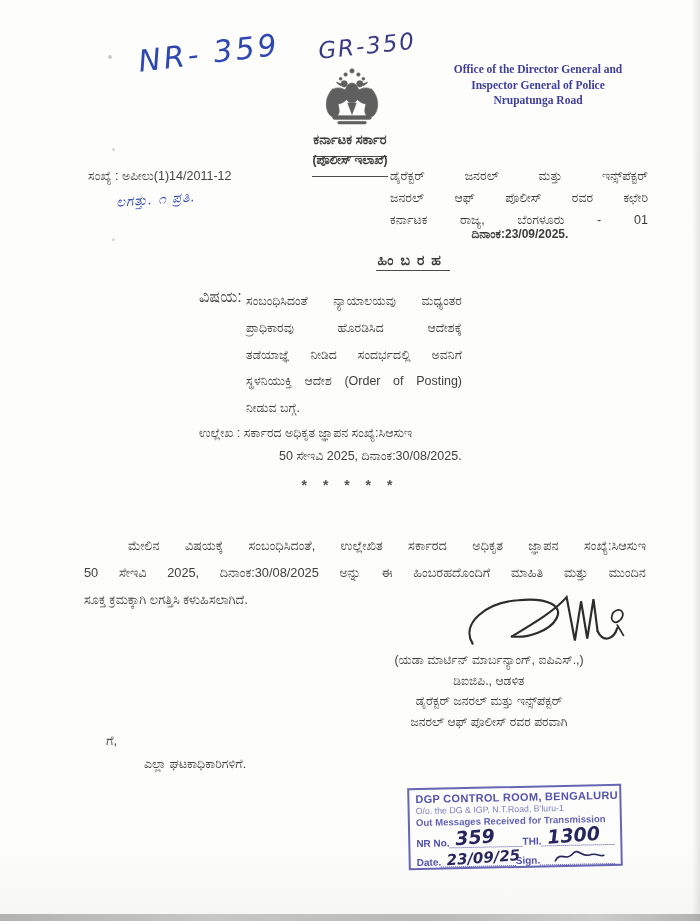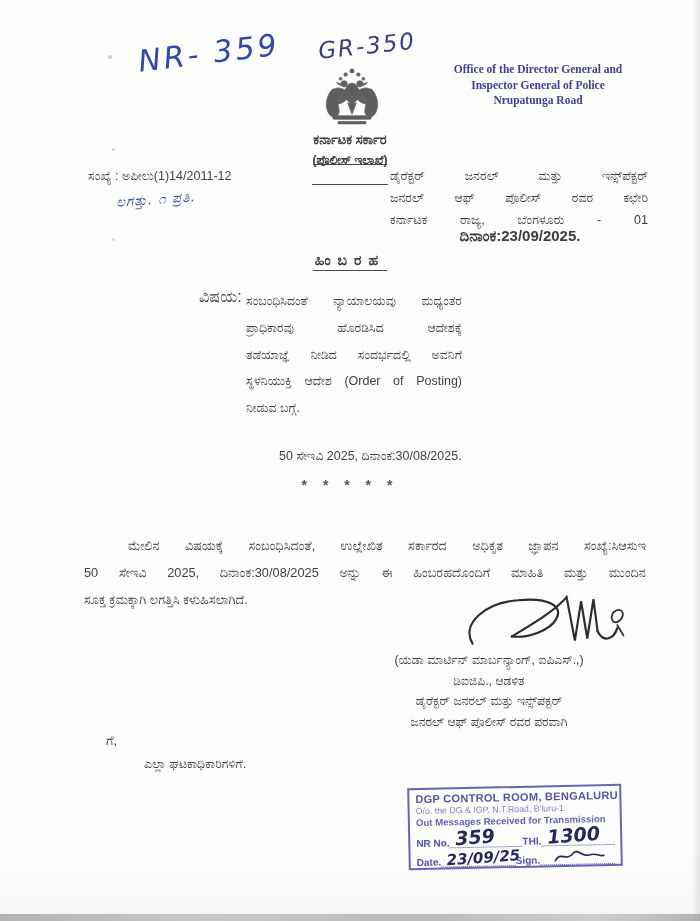--- a/index.html
+++ b/index.html
@@ -27,34 +27,34 @@
   
   .emblem{left:320px;top:66px;width:64px;height:64px;}
   
   .letterhead{
     left:408px;top:62px;width:260px;text-align:center;
     font-family:"Liberation Serif",serif;font-weight:bold;
     font-size:11.5px;line-height:15.5px;color:#3e3e9d;
   }
   
   .govt-title{left:270px;top:132px;width:160px;text-align:center;font-size:13px;font-weight:bold;color:#3a3a3a;white-space:nowrap;}
-  .govt-title span, .dept-title span{border-bottom:1px solid #4a4a4a;padding-bottom:17px;}
+  .govt-title span, .dept-title span{border-bottom:1px solid #4a4a4a;padding-bottom:9px;}
   .dept-title{left:270px;top:153px;width:160px;text-align:center;font-size:12px;font-weight:bold;color:#3a3a3a;white-space:nowrap;}
   
   .num-line{left:88px;top:169px;font-size:12.5px;white-space:nowrap;color:#444;}
   .hand-note{
     left:116px;top:191px;font-family:"DejaVu Sans",sans-serif;font-style:italic;
     font-size:13.5px;color:#2f47b0;transform:rotate(-4deg);white-space:nowrap;letter-spacing:1px;
   }
   
   .office-kn{left:390px;top:165px;width:258px;font-size:12.5px;line-height:22px;color:#3d3d3d;text-align:justify;}
   .office-kn .jl{text-align:justify;text-align-last:justify;}
-  .date-line{left:420px;top:227px;width:200px;text-align:center;font-size:15px;color:#3d3d3d;font-weight:bold;white-space:nowrap;}
-  
-  .heading{left:250px;top:252px;width:200px;text-align:center;font-size:14px;font-weight:bold;color:#3a3a3a;}
+  .date-line{left:420px;top:227px;width:200px;text-align:center;font-size:12px;color:#3d3d3d;font-weight:bold;white-space:nowrap;}
+  
+  .heading{left:250px;top:252px;width:200px;text-align:right;font-size:14px;font-weight:bold;color:#3a3a3a;}
   .heading span{letter-spacing:7px;border-bottom:1.2px solid #4a4a4a;padding:0 2px 2px 2px;}
   
   .subj-label{left:199px;top:288px;font-size:16px;color:#3f3f3f;white-space:nowrap;}
   .subj-lines{left:246px;top:288px;width:216px;font-size:12.5px;line-height:26.8px;color:#3f3f3f;}
   .subj-lines .jl{text-align:justify;text-align-last:justify;}
   .subj-lines .ll{text-align:left;}
   
   .ref-line1{left:199px;top:426px;width:320px;font-size:12.5px;color:#3f3f3f;white-space:nowrap;}
   .ref-line2{left:247px;top:449px;width:280px;font-size:12.5px;color:#3f3f3f;white-space:nowrap;margin-left:32px;}
   
@@ -152,20 +152,21 @@
 
   <div class="abs subj-label">ವಿಷಯ:</div>
   <div class="abs subj-lines">
     <div class="jl">ಸಂಬಂಧಿಸಿದಂತೆ ನ್ಯಾಯಾಲಯವು ಮಧ್ಯಂತರ</div>
     <div class="jl">ಪ್ರಾಧಿಕಾರವು ಹೊರಡಿಸಿದ ಆದೇಶಕ್ಕೆ</div>
     <div class="jl">ತಡೆಯಾಜ್ಞೆ ನೀಡಿದ ಸಂದರ್ಭದಲ್ಲಿ ಅವನಿಗೆ</div>
     <div class="jl">ಸ್ಥಳನಿಯುಕ್ತಿ ಆದೇಶ (Order of Posting)</div>
     <div class="ll">ನೀಡುವ ಬಗ್ಗೆ.</div>
   </div>
 
+  <div class="abs ref-line1">ಉಲ್ಲೇಖ : ಸರ್ಕಾರದ ಅಧಿಕೃತ ಜ್ಞಾಪನ ಸಂಖ್ಯೆ:ಸಿಆಸುಇ</div>
   <div class="abs ref-line2">50 ಸೇಇವಿ 2025, ದಿನಾಂಕ:30/08/2025.</div>
 
   <div class="abs stars">* * * * *</div>
 
   <div class="abs body-par">
     <div class="l1 jl">ಮೇಲಿನ ವಿಷಯಕ್ಕೆ ಸಂಬಂಧಿಸಿದಂತೆ, ಉಲ್ಲೇಖಿತ ಸರ್ಕಾರದ ಅಧಿಕೃತ ಜ್ಞಾಪನ ಸಂಖ್ಯೆ:ಸಿಆಸುಇ</div>
     <div class="jl">50 ಸೇಇವಿ 2025, ದಿನಾಂಕ:30/08/2025 ಅನ್ನು ಈ ಹಿಂಬರಹದೊಂದಿಗೆ ಮಾಹಿತಿ ಮತ್ತು ಮುಂದಿನ</div>
     <div class="ll">ಸೂಕ್ತ ಕ್ರಮಕ್ಕಾಗಿ ಲಗತ್ತಿಸಿ ಕಳುಹಿಸಲಾಗಿದೆ.</div>
   </div>
 

